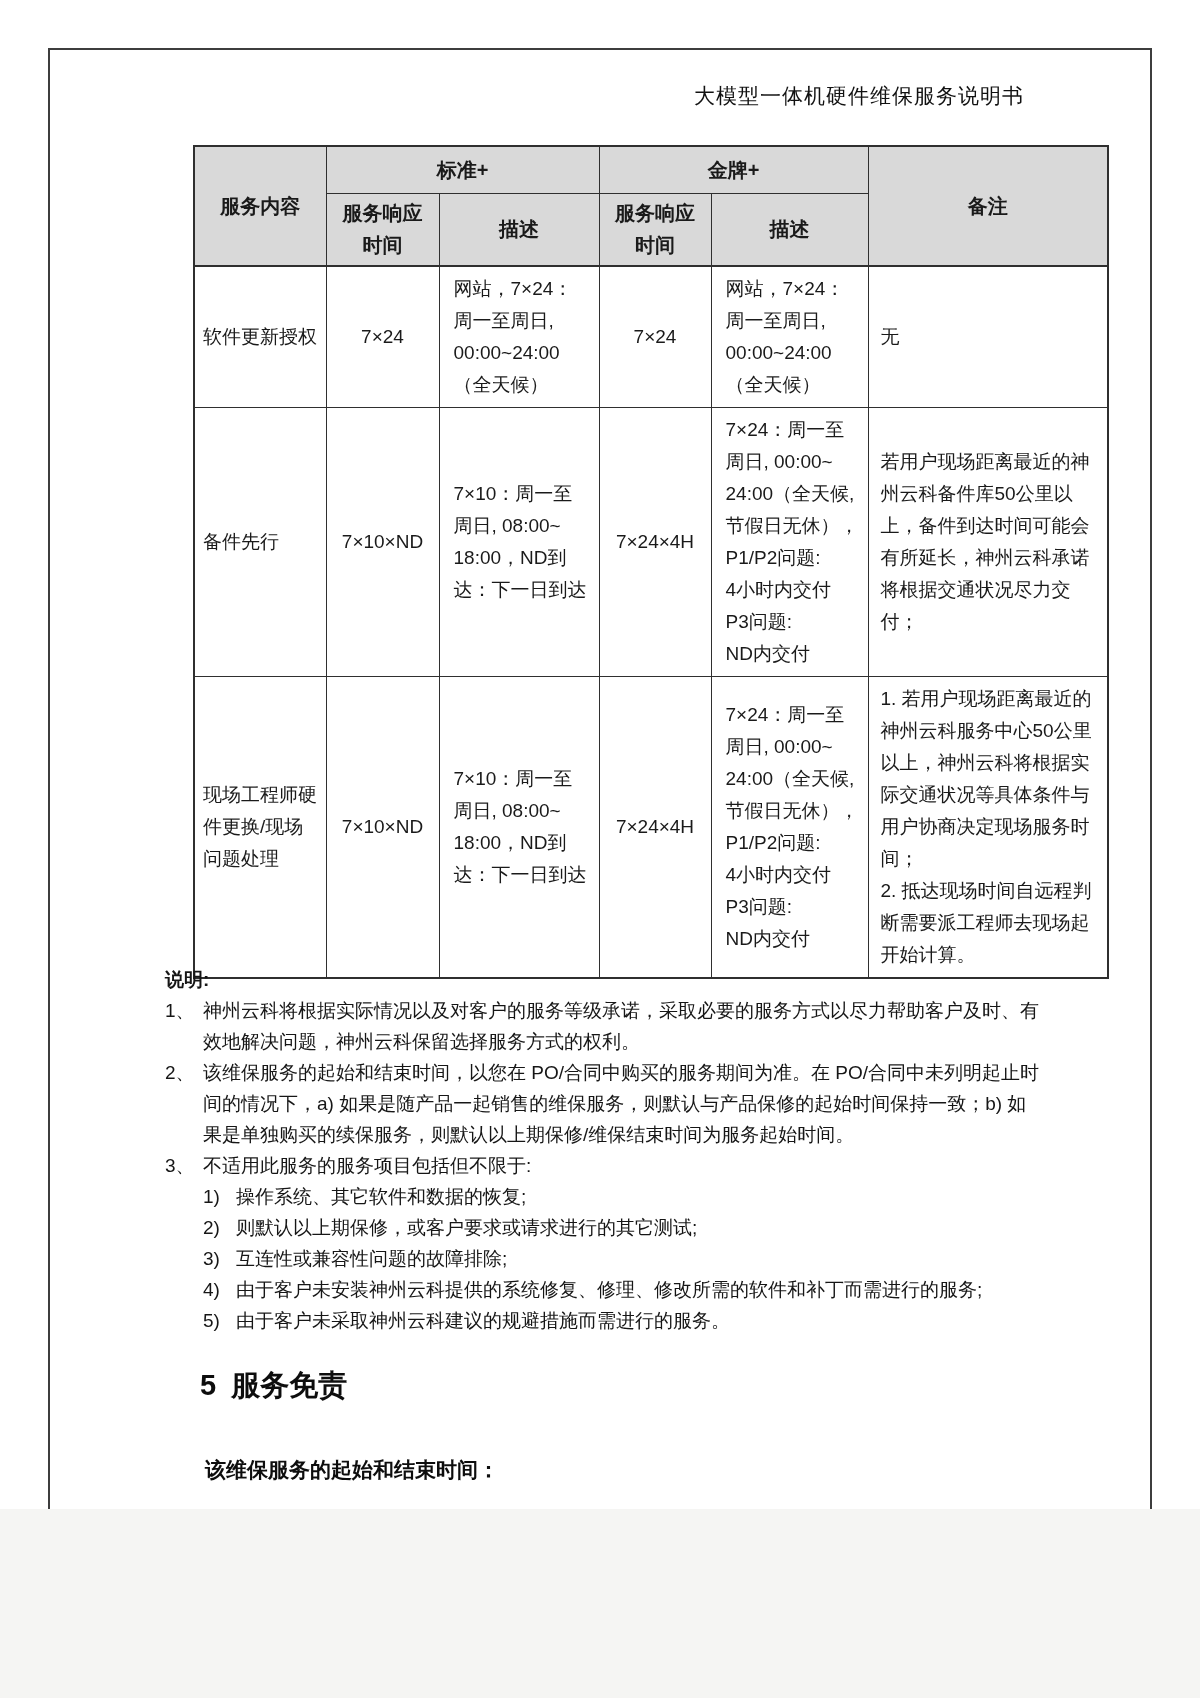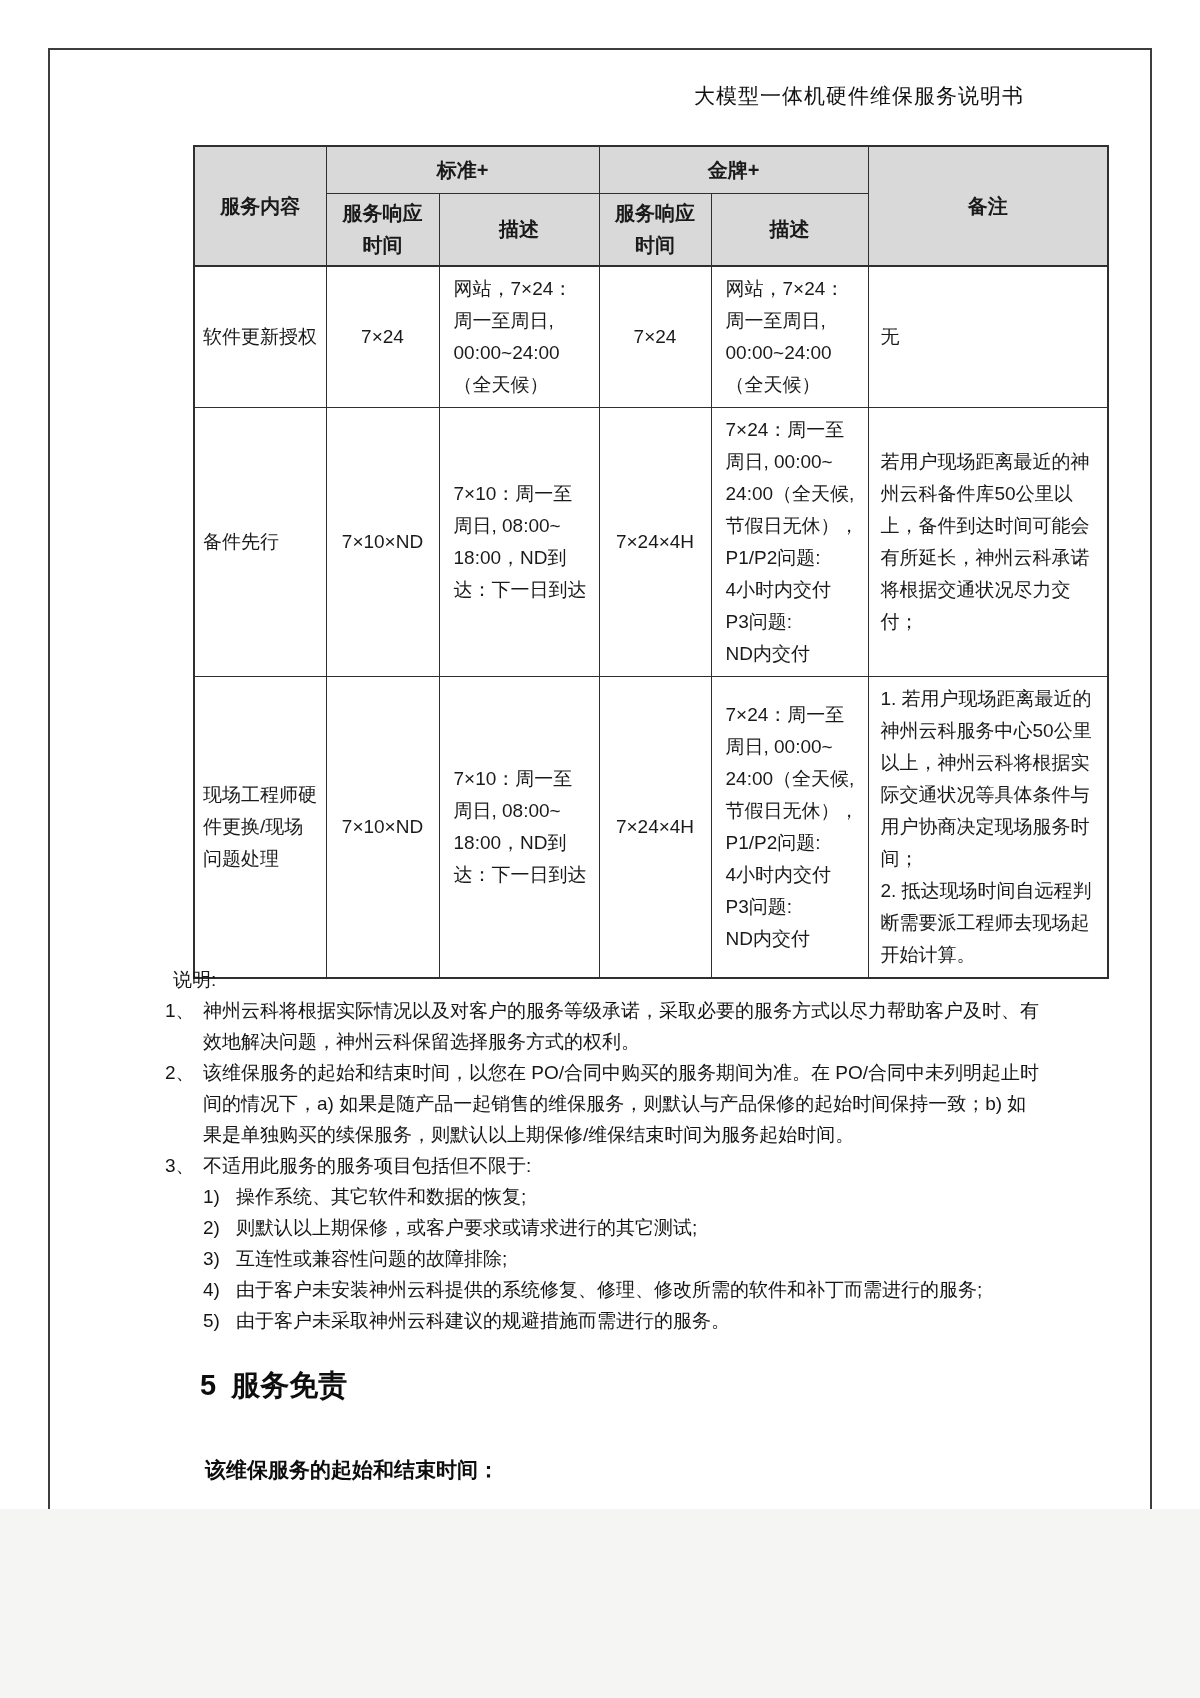--- a/index.html
+++ b/index.html
@@ -55,21 +55,21 @@
   td.cell-remark{text-align:left;padding:6px 8px 6px 12px;white-space:pre-line;}
   tr.row1{height:127px;}
   tr.row2{height:253px;}
   tr.row3{height:283px;}
 
   .notes{
     position:absolute;left:165px;top:964px;
     width:878px;
     font-size:19px;line-height:31px;color:#161616;
   }
-  .notes-title{font-weight:normal;margin-left:8px;}
+  .notes-title{font-weight:bold;}
   .note-item{display:flex;}
   .note-item .num{flex:none;width:38px;}
   .note-item .txt{flex:1;}
   .note-subitem{display:flex;margin-left:38px;}
   .note-subitem .num{flex:none;width:33px;}
   .note-subitem .txt{flex:1;}
 
   .section-heading{
     position:absolute;left:168px;top:1366px;
     font-weight:bold;font-size:29px;color:#0d0d0d;margin-left:32px;

